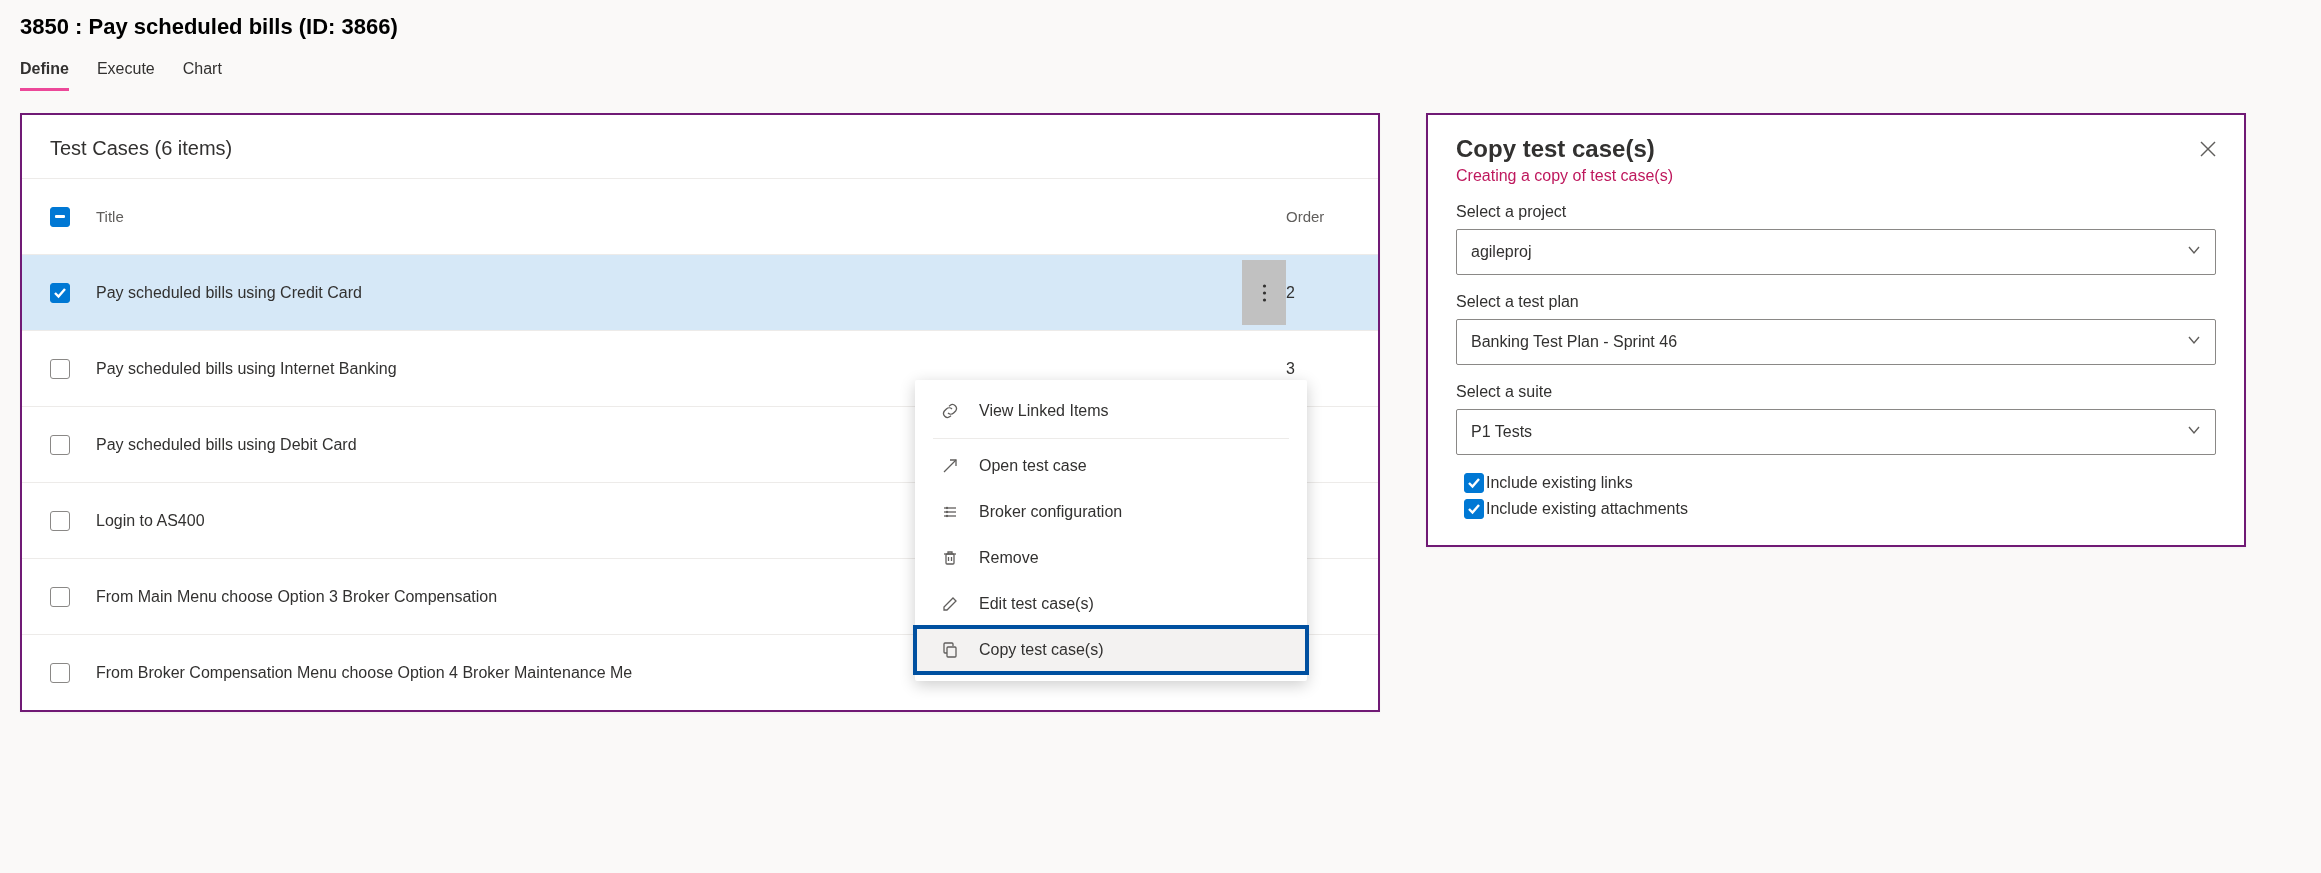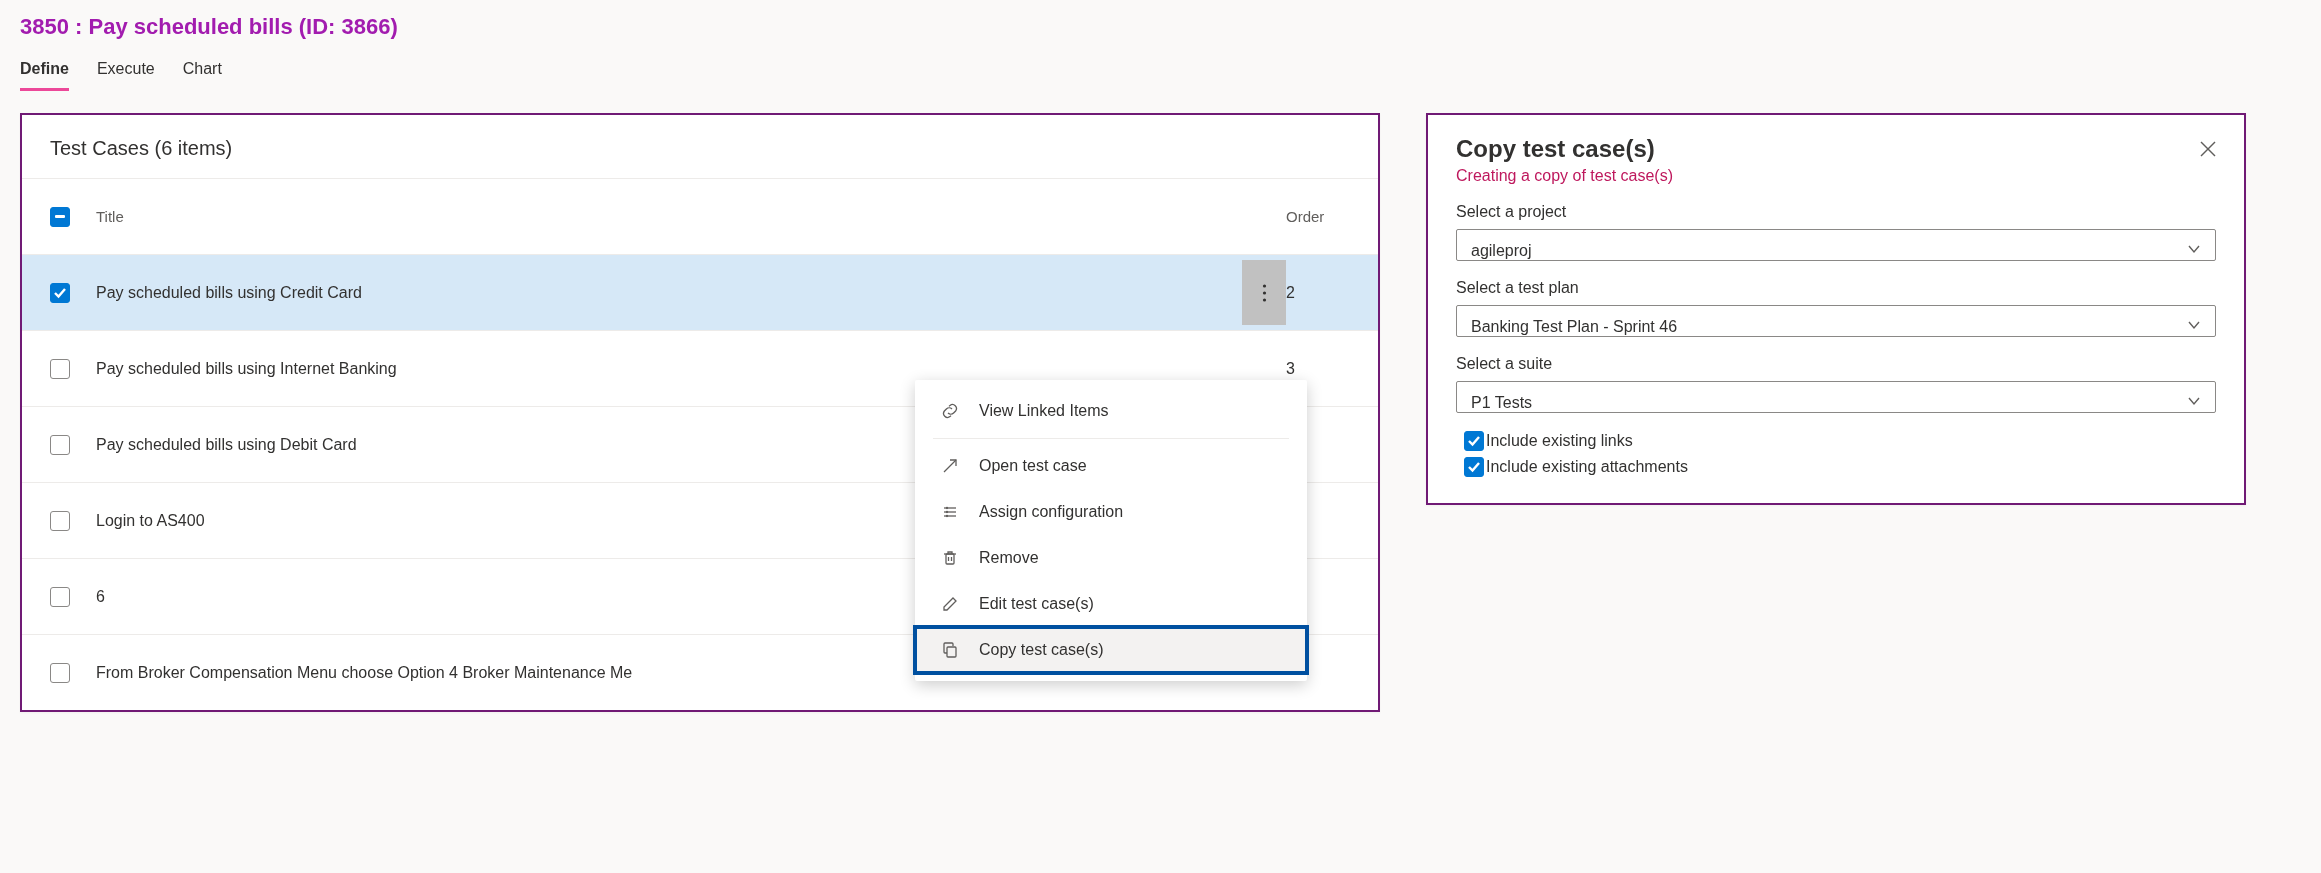--- a/index.html
+++ b/index.html
@@ -14,21 +14,21 @@
       overflow: hidden;
     }
 
     .header {
       padding: 14px 20px 0 20px;
       background: #faf9f8;
     }
     .page-title {
       font-size: 22px;
       font-weight: 600;
-      color: #a21caf;
+      color: #000000;
       margin-bottom: 20px;
     }
     .tabs {
       display: flex;
       gap: 28px;
     }
     .tab {
       font-size: 16px;
       padding-bottom: 10px;
       cursor: pointer;
@@ -205,26 +205,26 @@
       cursor:pointer;
       color:#605e5c;
     }
     .field-label {
       font-size: 16px;
       margin-bottom: 8px;
       color:#323130;
     }
     .dropdown {
       width: 100%;
-      height: 32px;
+      height: 46px;
       border:1px solid #8a8886;
       border-radius:2px;
       padding: 0 14px;
       display:flex;
-      align-items:flex-end;
+      align-items:center;
       justify-content:space-between;
       font-size:16px;
       margin-bottom: 18px;
       cursor:pointer;
       background:#fff;
       gap:24px;
     }
     .chev { color:#605e5c; }
     .check-row {
       display:flex;
@@ -285,20 +285,21 @@
             <div class="title-cell">Pay scheduled bills using Debit Card</div>
             <div class="order-cell">4</div>
           </div>
           <div class="row">
             <div class="checkbox"></div>
             <div class="title-cell">Login to AS400</div>
             <div class="order-cell">5</div>
           </div>
           <div class="row">
             <div class="checkbox"></div>
+            <div class="title-cell">From Main Menu choose Option 3 Broker Compensation</div>
             <div class="order-cell">6</div>
           </div>
           <div class="row">
             <div class="checkbox"></div>
             <div class="title-cell">From Broker Compensation Menu choose Option 4 Broker Maintenance Me</div>
             <div class="order-cell">7</div>
           </div>
         </div>
     </div>
   </div>
@@ -387,21 +388,21 @@
       <span class="menu-icon">
         <svg width="18" height="18" viewBox="0 0 18 18" fill="none" stroke="currentColor" stroke-width="1.3">
           <line x1="3" y1="5" x2="15" y2="5"></line>
           <line x1="3" y1="9" x2="15" y2="9"></line>
           <line x1="3" y1="13" x2="15" y2="13"></line>
           <circle cx="6" cy="5" r="0.5" fill="currentColor"></circle>
           <circle cx="6" cy="9" r="0.5" fill="currentColor"></circle>
           <circle cx="6" cy="13" r="0.5" fill="currentColor"></circle>
         </svg>
       </span>
-      <span>Assign configuration</span>
+      <span>Broker configuration</span>
     </div>
     <div class="menu-item">
       <span class="menu-icon">
         <svg width="18" height="18" viewBox="0 0 18 18" fill="none" stroke="currentColor" stroke-width="1.3">
           <rect x="5" y="5" width="8" height="10" rx="1"></rect>
           <line x1="3" y1="5" x2="15" y2="5"></line>
           <line x1="7.5" y1="8" x2="7.5" y2="12"></line>
           <line x1="10.5" y1="8" x2="10.5" y2="12"></line>
           <path d="M7 5V3h4v2"></path>
         </svg>

